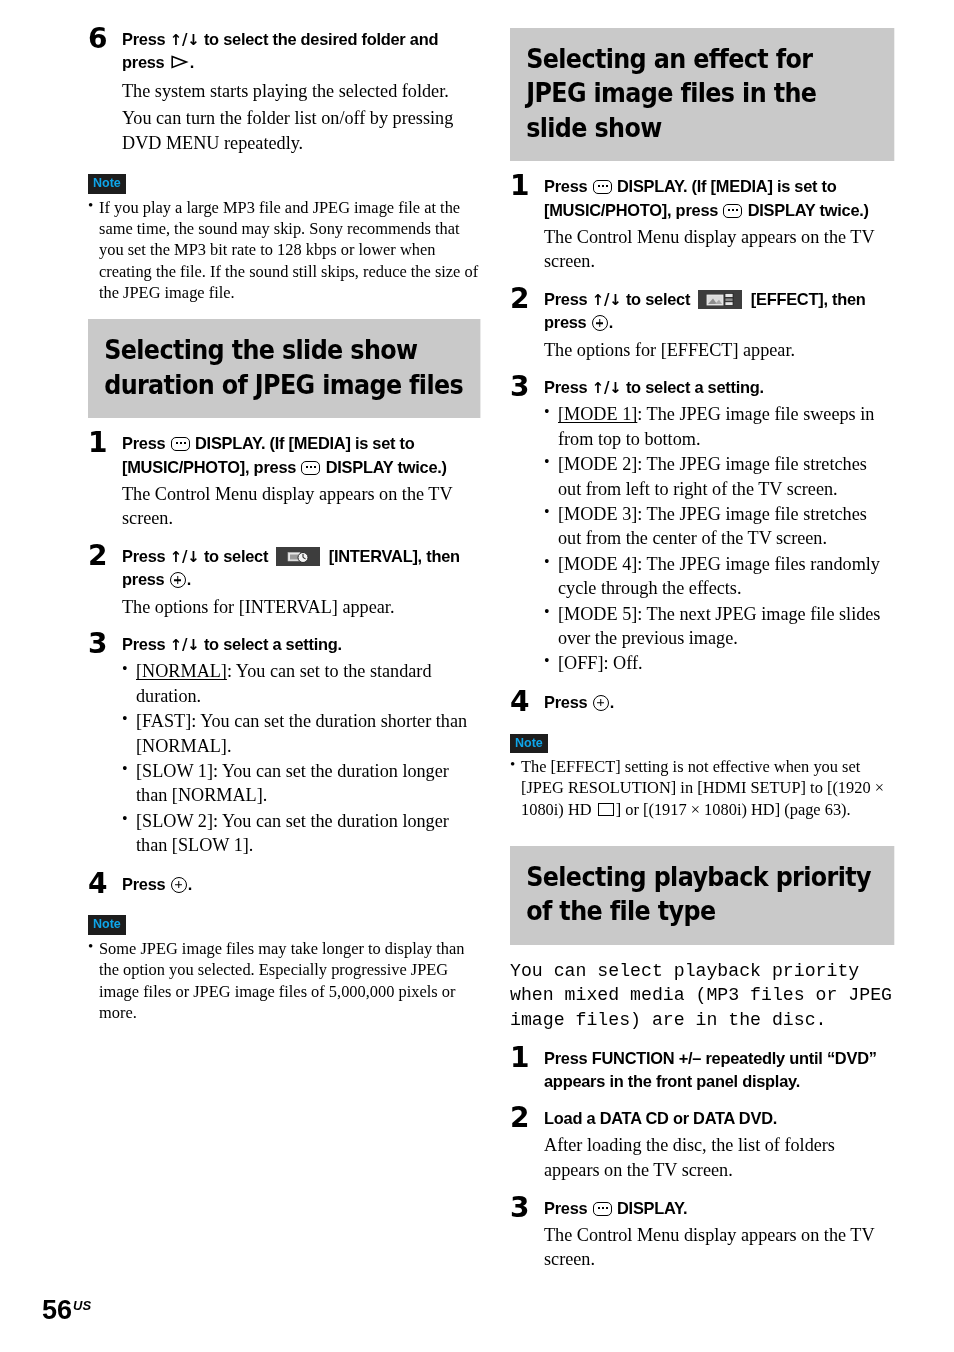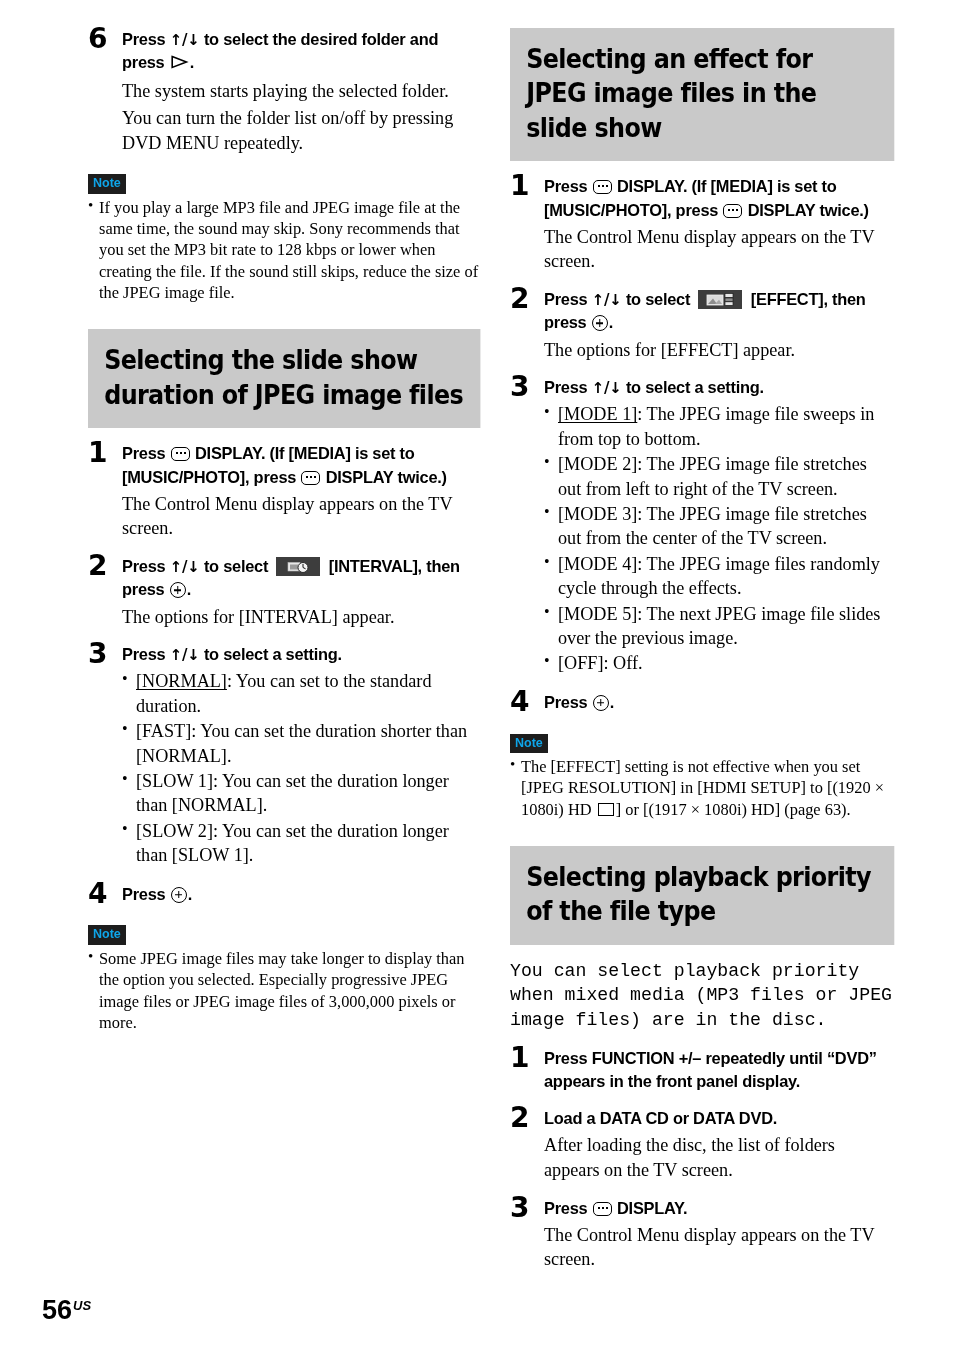--- a/index.html
+++ b/index.html
@@ -269,21 +269,21 @@
           </div>
         </div>
 
         <div class="note-block">
           <span class="note-badge">Note</span>
           <ul class="notes">
             <li>If you play a large MP3 file and JPEG image file at the same time, the sound may skip. Sony recommends that you set the MP3 bit rate to 128 kbps or lower when creating the file. If the sound still skips, reduce the size of the JPEG image file.</li>
           </ul>
         </div>
 
-        <div style="margin-top:26px;">
+        <div style="margin-top:16px;">
           <div class="section-head">Selecting the slide show duration of JPEG image files</div>
         </div>
 
         <div class="step">
           <div class="step-num">1</div>
           <div class="step-body">
             <div class="step-title"><span>Press </span><span class="ico ico-display"></span><span> DISPLAY. (If [MEDIA] is set to [MUSIC/PHOTO], press </span><span class="ico ico-display"></span><span> DISPLAY twice.)</span></div>
             <div class="step-desc">The Control Menu display appears on the TV screen.</div>
           </div>
         </div>
@@ -319,21 +319,21 @@
         <div class="step">
           <div class="step-num">4</div>
           <div class="step-body">
             <div class="step-title"><span>Press </span><span class="ico ico-enter"></span><span>.</span></div>
           </div>
         </div>
 
         <div class="note-block">
           <span class="note-badge">Note</span>
           <ul class="notes">
-            <li>Some JPEG image files may take longer to display than the option you selected. Especially progressive JPEG image files or JPEG image files of 3,000,000 pixels or more.</li>
+            <li>Some JPEG image files may take longer to display than the option you selected. Especially progressive JPEG image files or JPEG image files of 5,000,000 pixels or more.</li>
           </ul>
         </div>
 
       </div>
     </div>
 
     <div class="col right">
       <div class="inner">
 
         <div class="section-head">Selecting an effect for JPEG image files in the slide show</div>

